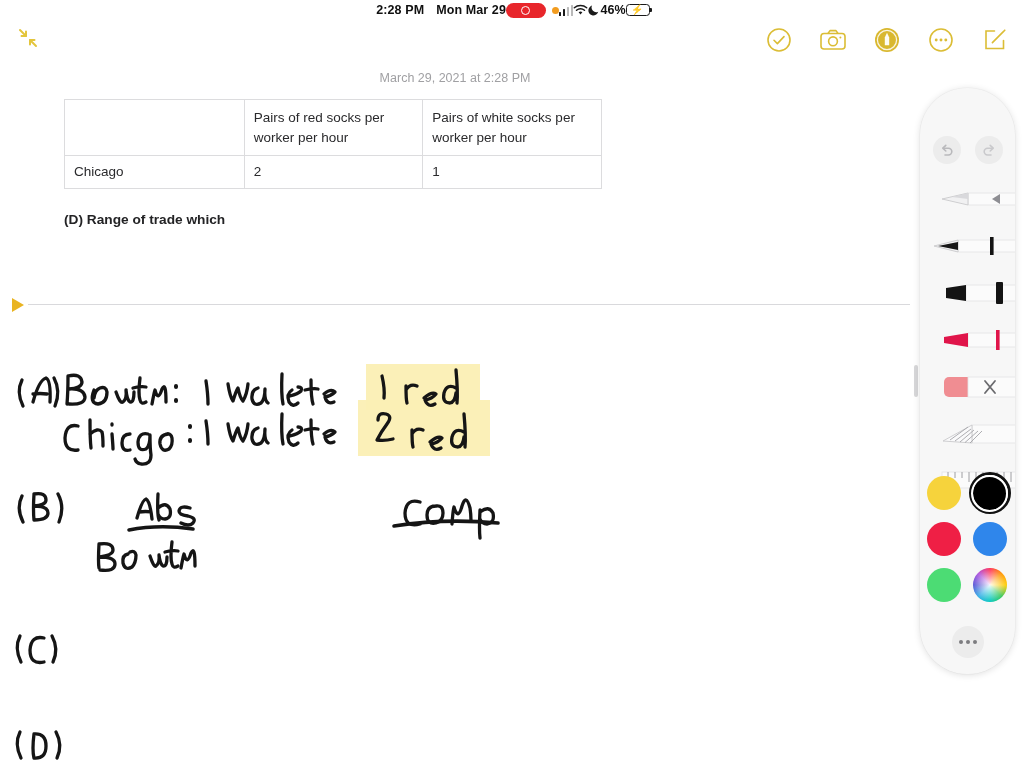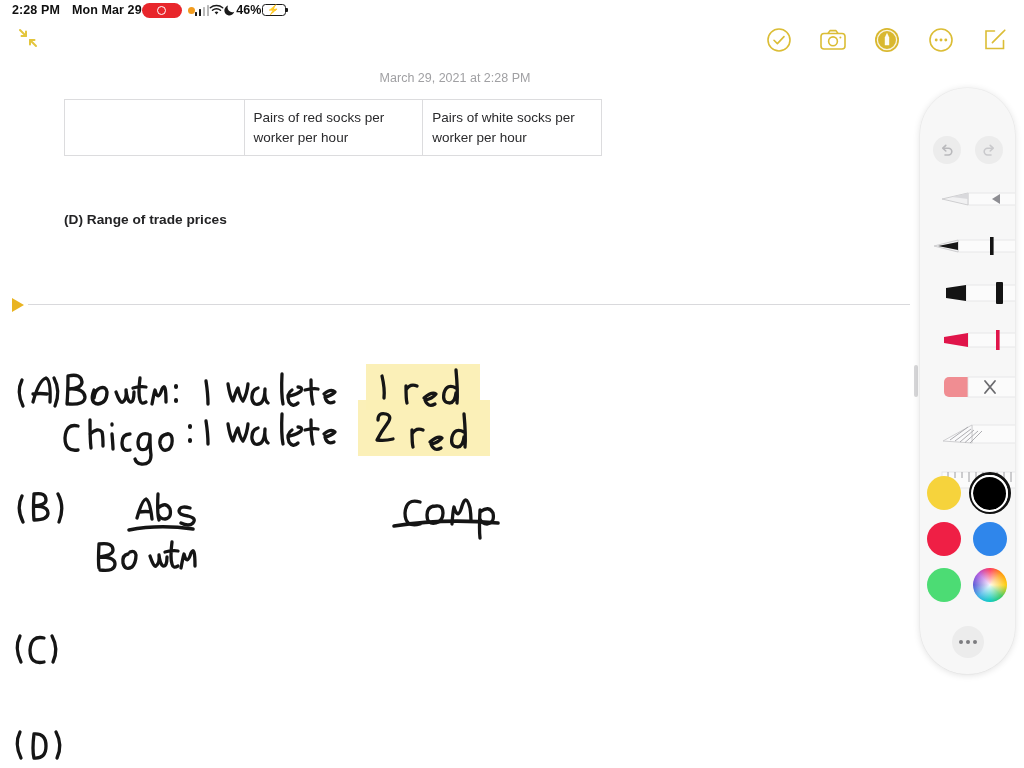--- a/index.html
+++ b/index.html
@@ -9,21 +9,21 @@
     overflow: hidden;
     background: #ffffff;
     font-family: "Liberation Sans", sans-serif;
     -webkit-font-smoothing: antialiased;
   }
   #app { position: relative; width: 1024px; height: 768px; background: #fff; }
 
   
   .statusbar {
     position: absolute; top: 0; left: 0; width: 1024px; height: 20px;
-    display: flex; align-items: center; justify-content: flex-start;
+    display: flex; align-items: center; justify-content: center;
     padding: 0 10px 0 12px;
     font-size: 12.5px; font-weight: bold; color: #101010;
     letter-spacing: .1px;
   }
   .sb-left { display: flex; align-items: center; gap: 12px; }
   .sb-right { display: flex; align-items: center; }
   .rec-pill {
     width: 40px; height: 15px; border-radius: 8px; background: #e8262b;
     display: flex; align-items: center; justify-content: center;
   }
@@ -265,25 +265,30 @@
           <col class="c2">
         </colgroup>
       <thead>
         <tr>
           <td></td>
           <td>Pairs of red socks per worker per hour</td>
           <td>Pairs of white socks per worker per hour</td>
         </tr>
       </thead>
       <tbody>
+        <tr>
+          <td>Chicago</td>
+          <td>2</td>
+          <td>1</td>
+        </tr>
       </tbody>
     </table>
 
     <div class="questions">
-      <div>(D) Range of trade prices</div>
+      <div>(D) Range of trade which</div>
     </div>
 
     <div class="hw-divider"></div>
     <div class="hw-marker"></div>
 
     <svg class="ink" viewBox="0 0 910 704">
 
       <g>
         <rect x="366" y="296" width="114" height="46" fill="#fbefb4" opacity=".95"></rect>
         <rect x="358" y="332" width="132" height="56" fill="#fbefb4" opacity=".95"></rect>

